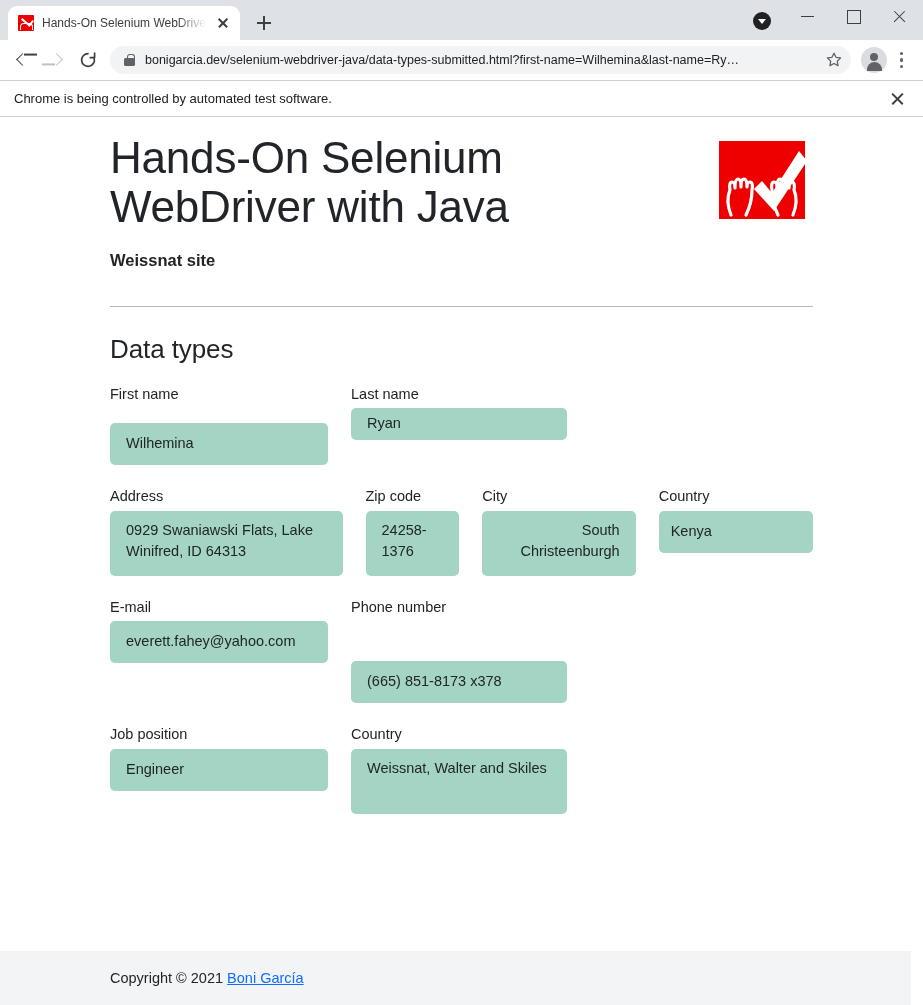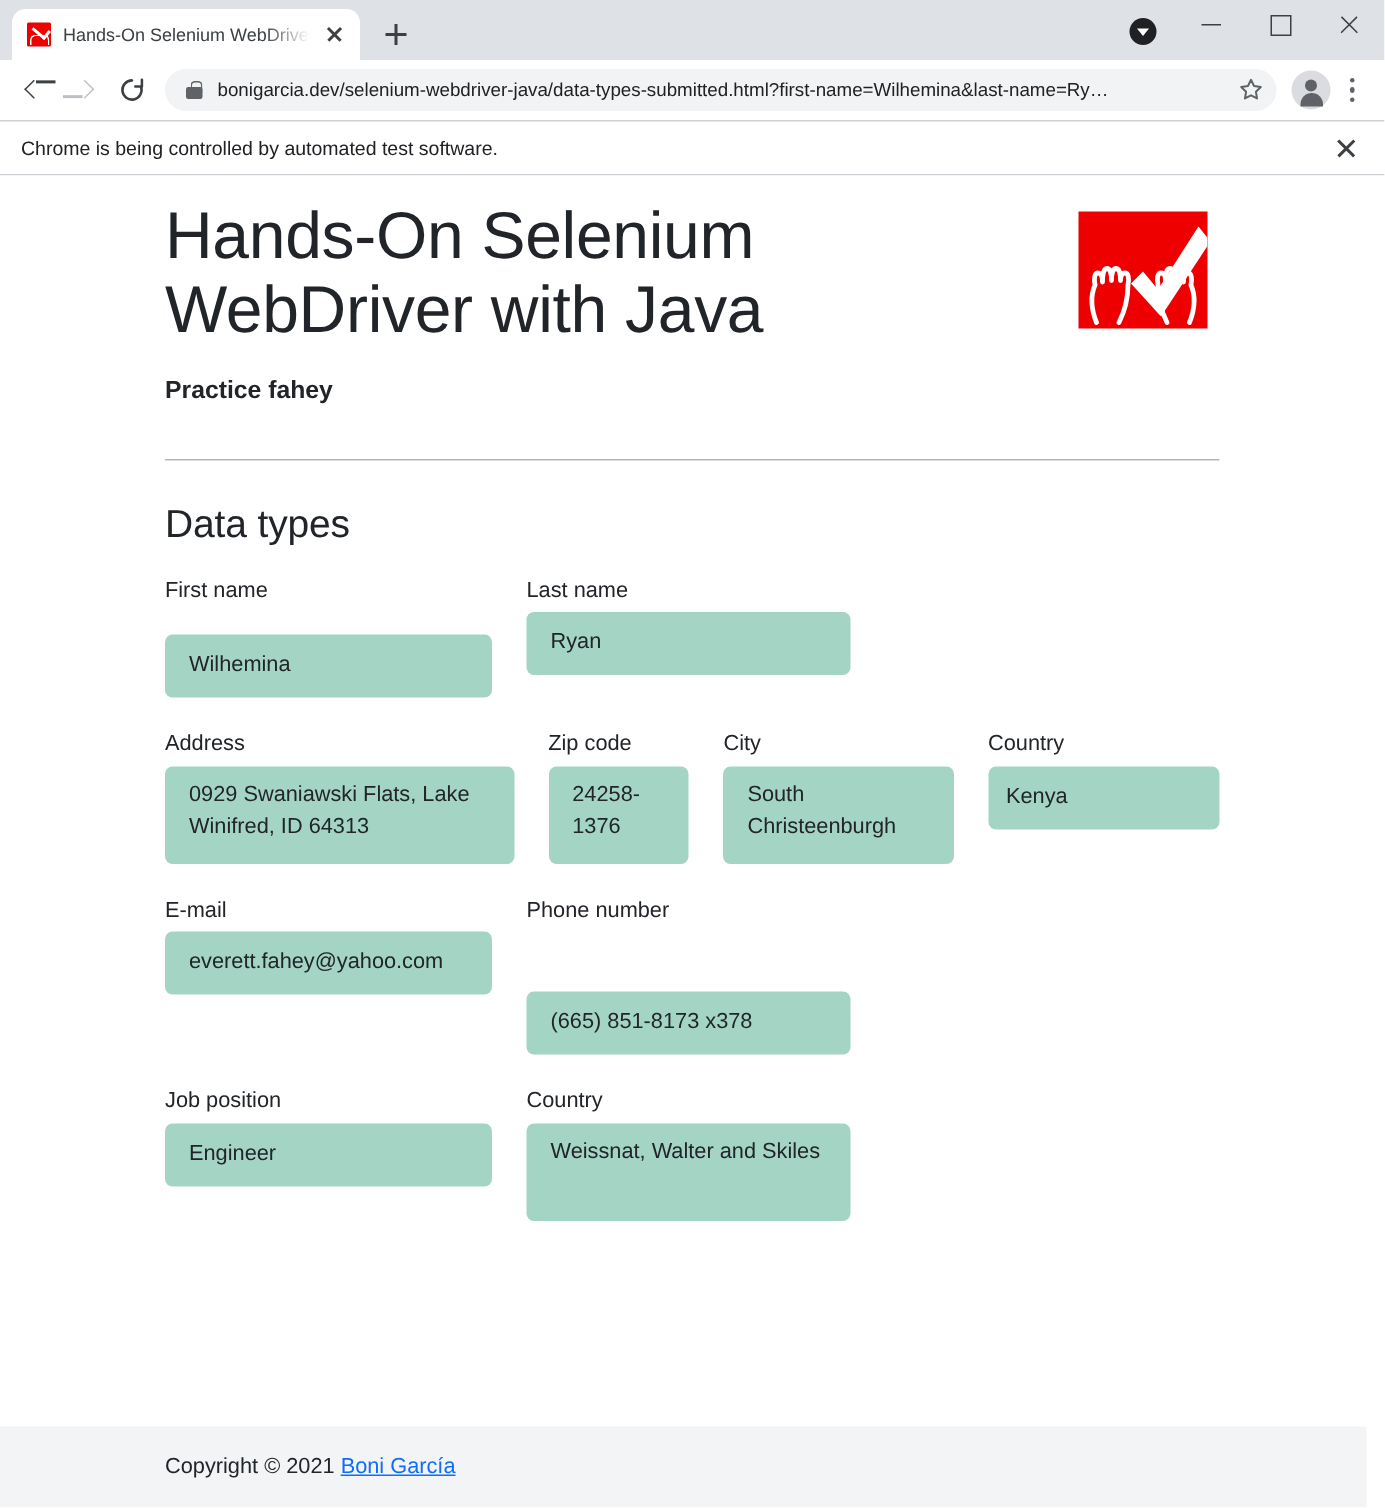--- a/index.html
+++ b/index.html
@@ -199,28 +199,28 @@
     background: #a4d5c4; border-radius: 5px;
     font-size: 14.5px; color: #212529; line-height: 1.48;
     padding: 9px 16px; display: flex; align-items: center;
   }
   .field-box.two-line { align-items: flex-start; }
 
   
   .f-first   { width: 218px; }
   .f-first .field-box  { height: 42px; margin-top: 15px; }
   .f-last    { width: 216px; margin-left: 23px; }
-  .f-last .field-box   { height: 42px; }
+  .f-last .field-box   { height: 32px; }
 
   .f-address { width: 238px; }
   .f-address .field-box { height: 65px; }
   .f-zip     { width: 96px; margin-left: 23px; }
   .f-zip .field-box     { height: 65px; }
   .f-city    { width: 157px; margin-left: 23px; }
-  .f-city .field-box    { height: 65px; }
+  .f-city .field-box    { height: 65px; text-align: right; }
   .f-country { width: 158px; margin-left: 23px; }
   .f-country .field-box { height: 42px; padding-left: 12px; }
 
   .f-email   { width: 218px; }
   .f-email .field-box  { height: 42px; }
   .f-phone   { width: 216px; margin-left: 23px; gap: 40px; }
   .f-phone .field-box  { height: 42px; }
 
   .f-job     { width: 218px; }
   .f-job .field-box    { height: 42px; }
@@ -288,21 +288,21 @@
     <span class="infobar-text">Chrome is being controlled by automated test software.</span>
     <span class="infobar-close"></span>
   </div>
 
   <div class="viewport">
     <div class="page">
 
       <div class="hero">
         <div class="hero-text">
           <h1 class="site-title">Hands-On Selenium WebDriver with Java</h1>
-          <div class="site-sub">Practice fahey</div>
+          <div class="site-sub">Weissnat site</div>
         </div>
         <div class="logo">
           <svg width="86" height="78" viewBox="0 0 86 78">
             <path d="M43 40 L53 52 L80 10 L88 20 L55 70 L35 48 Z" fill="#ffffff"></path>
             <g fill="none" stroke="#ffffff" stroke-width="3.2" stroke-linecap="round" stroke-linejoin="round">
               <path d="M12 74 C8 64 8 56 11 49 M11 49 C10 44 11 41 13 41 C15 41 16 43 16 47
                        M16 47 C16 41 17 38 19 38 C21 38 22 41 22 46
                        M22 46 C22 41 23 38 25 38 C27 38 28 41 28 46
                        M28 46 C28 43 29 41 31 41 C33 41 34 44 33 49
                        C33 58 31 66 27 74"></path>

